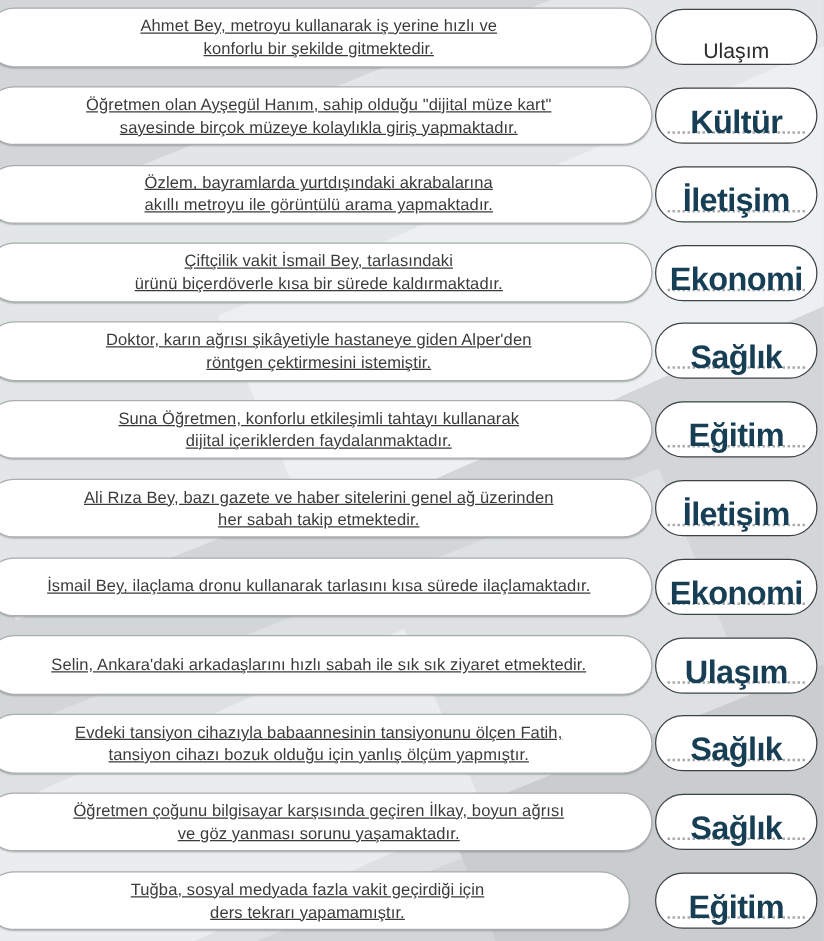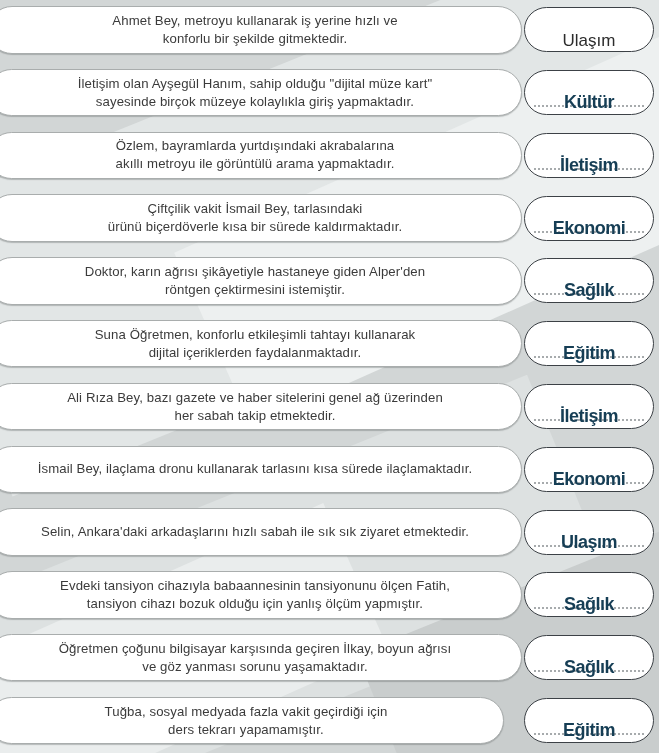--- a/index.html
+++ b/index.html
@@ -34,41 +34,42 @@
     border-radius:24px;
     box-shadow:0 1px 1px rgba(90,95,95,.35);
     display:flex;align-items:center;justify-content:center;
     padding:0 8px;
     box-sizing:border-box;
   }
   .sentence{
     font-size:13.2px;line-height:18px;color:#3b3b3b;
     text-align:center;white-space:pre-line;
     letter-spacing:.1px;
+    text-decoration:underline;
   }
 
   .answer-oval{
     position:relative;
     width:130px;height:45px;flex:0 0 130px;
     background:#ffffff;
     border:1.6px solid #3c4146;
     border-radius:23px;
     display:flex;align-items:flex-end;justify-content:center;
     box-sizing:border-box;
   }
   .blank-line{
     position:absolute;left:9px;right:9px;bottom:7px;
     border-bottom:2px dotted #a7abad;
   }
   .answer{
     position:relative;z-index:1;
     white-space:nowrap;
   }
   .answer-oval.filled .answer{
-    font-size:18px;font-weight:bold;
+    font-size:26px;font-weight:bold;
     color:var(--answer-color,#163e55);
     letter-spacing:-.5px;
     transform:translateY(-1px);
   }
   .answer-oval.example .answer{
     font-size:17px;font-weight:400;color:#2c2c2c;
   }
 </style>
 </head>
 <body style="--bg-base: #d2d6d6; --answer-color: #163e55;">
@@ -87,21 +88,21 @@
       <span class="sentence">Ahmet Bey, metroyu kullanarak iş yerine hızlı ve
 konforlu bir şekilde gitmektedir.</span>
     </div>
     <div class="answer-oval example">
 
       <span class="answer">Ulaşım</span>
     </div>
   </div>
     <div class="row">
     <div class="sentence-box">
-      <span class="sentence">İletişim olan Ayşegül Hanım, sahip olduğu "dijital müze kart"
+      <span class="sentence">Öğretmen olan Ayşegül Hanım, sahip olduğu "dijital müze kart"
 sayesinde birçok müzeye kolaylıkla giriş yapmaktadır.</span>
     </div>
     <div class="answer-oval filled">
       <span class="blank-line"></span>
       <span class="answer">Kültür</span>
     </div>
   </div>
     <div class="row">
     <div class="sentence-box">
       <span class="sentence">Özlem, bayramlarda yurtdışındaki akrabalarına

